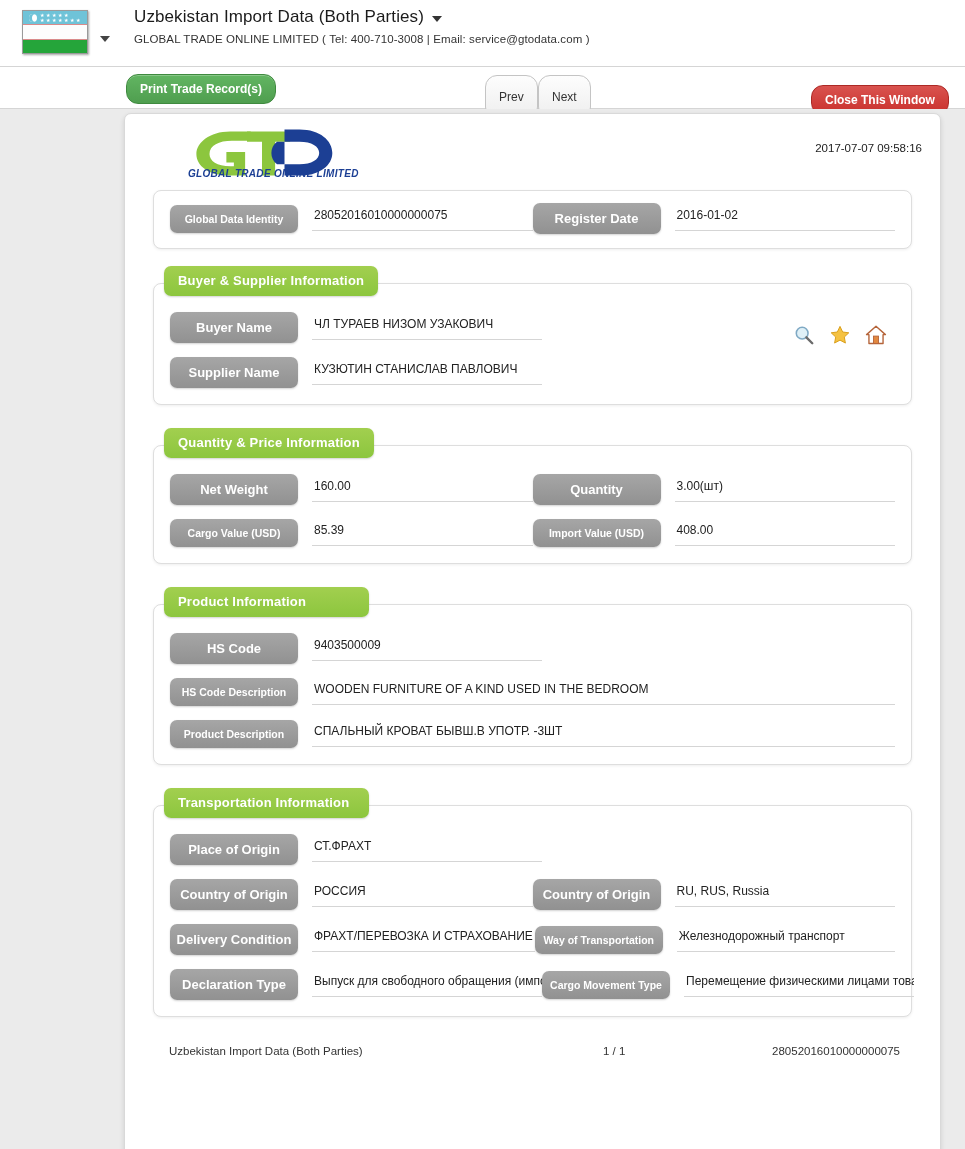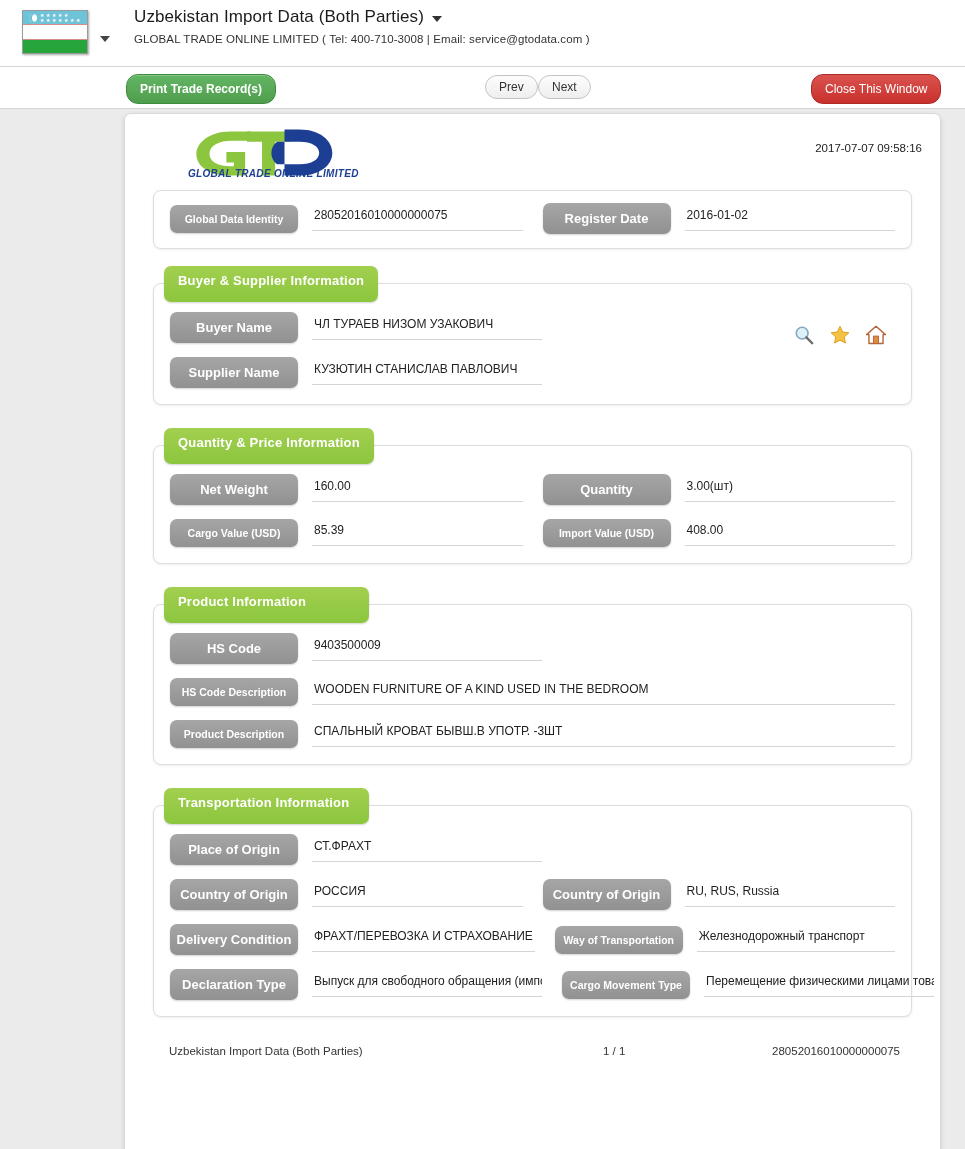--- a/index.html
+++ b/index.html
@@ -95,31 +95,31 @@
     left: 126px; top: 7px;
     padding: 7px 13px;
     background: linear-gradient(#62b562, #4f9e4f);
     border: 1px solid #3f8a3f;
     color: #fff; font-size: 12px; font-weight: bold;
     box-shadow: 0 1px 0 rgba(255,255,255,0.25) inset;
   }
   .btn-prev { left: 485px; top: 8px; }
   .btn-next { left: 538px; top: 8px; }
   .btn-nav {
-    padding: 4px 13px;
+    padding: 14px 13px;
     background: linear-gradient(#fdfdfd, #eeeeee);
     border: 1px solid #c4c4c4;
     color: #333; font-size: 12px;
   }
   .btn-close {
-    left: 811px; top: 7px;
+    left: 811px; top: 18px;
     padding: 7px 13px;
     background: linear-gradient(#d9534f, #c9302c);
     border: 1px solid #ac2925;
-    color: #fff; font-size: 12px; font-weight: normal;
+    color: #fff; font-size: 12px; font-weight: bold;
   }
 
   
   .page-bg {
     position: relative;
     background: #ebebeb;
     height: 1040px;
     padding-top: 0;
   }
   .sheet {
@@ -163,28 +163,28 @@
   }
   .panel.no-title { padding: 12px 16px 12px 16px; }
   .panel.titled { margin-top: 0; padding: 28px 16px 14px 16px; }
 
   .panel-title {
     position: absolute;
     left: 10px; top: -18px;
     background: linear-gradient(#a2cf4f, #8cc63e);
     color: #fff;
     font-size: 13px; font-weight: bold;
-    padding: 7px 14px 14px 14px;
+    padding: 7px 14px 8px 14px;
     border-radius: 7px;
     box-shadow: 0 1px 2px rgba(0,0,0,0.18);
     letter-spacing: 0.2px;
     min-width: 205px;
   }
 
-  .row { display: flex; align-items: center; margin-bottom: 14px; gap: 20px; }
+  .row { display: flex; align-items: center; margin-bottom: 14px; }
   .row:last-child { margin-bottom: 2px; }
 
   .cell { display: flex; align-items: center; }
   .cell-left  { width: 372px; }
   .cell-right { width: 372px; }
   .cell-wide  { width: 744px; }
 
   .fld-label {
     flex: 0 0 auto;
     width: 128px;

